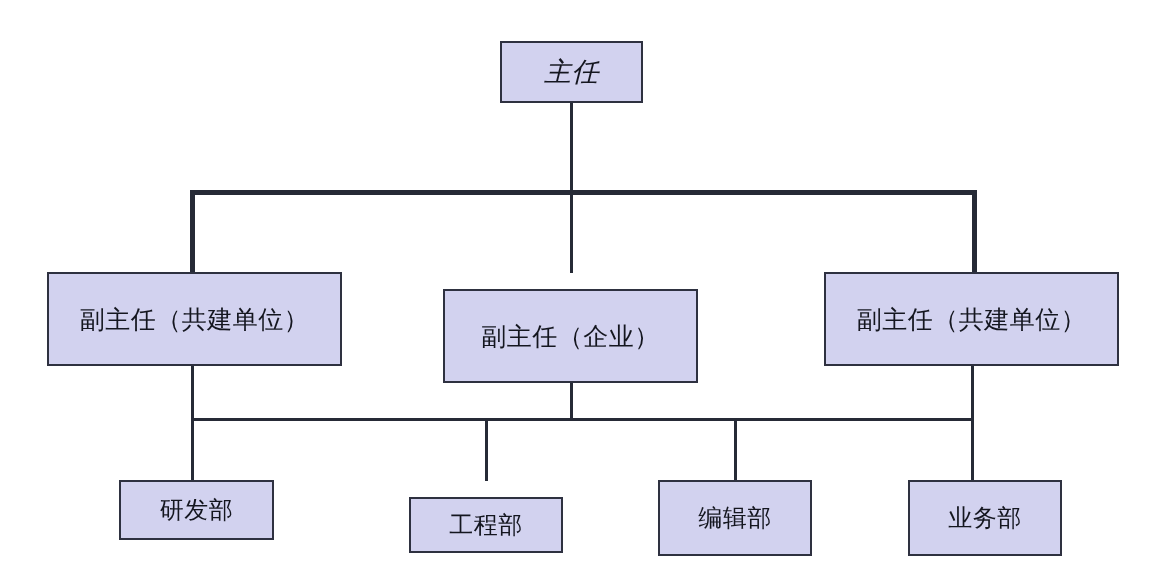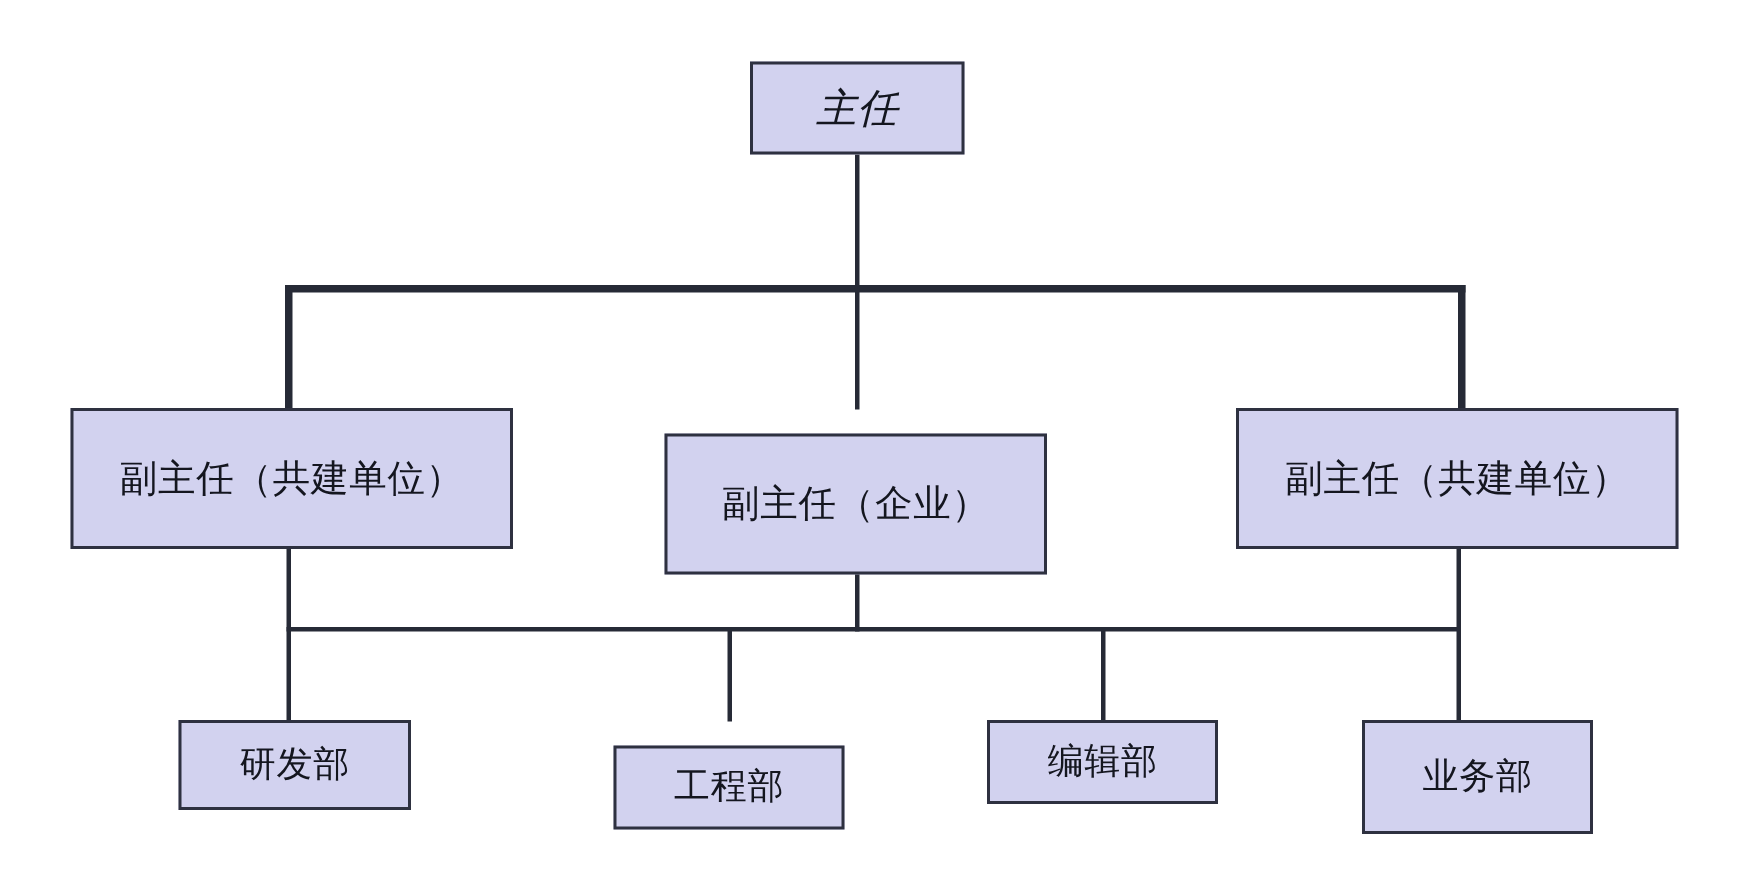--- a/index.html
+++ b/index.html
@@ -92,21 +92,21 @@
   </div>
 
   <div class="org-box level-3" style="left:119px; top:480px; width:155px; height:60px;">
     <span class="box-label">研发部</span>
   </div>
 
   <div class="org-box level-3" style="left:409px; top:497px; width:154px; height:56px;">
     <span class="box-label">工程部</span>
   </div>
 
-  <div class="org-box level-3" style="left:658px; top:480px; width:154px; height:56px;">
+  <div class="org-box level-3" style="left:658px; top:480px; width:154px; height:76px;">
     <span class="box-label">编辑部</span>
   </div>
 
   <div class="org-box level-3" style="left:908px; top:480px; width:154px; height:76px;">
     <span class="box-label">业务部</span>
   </div>
 
 </div>
 
 </body></html>

